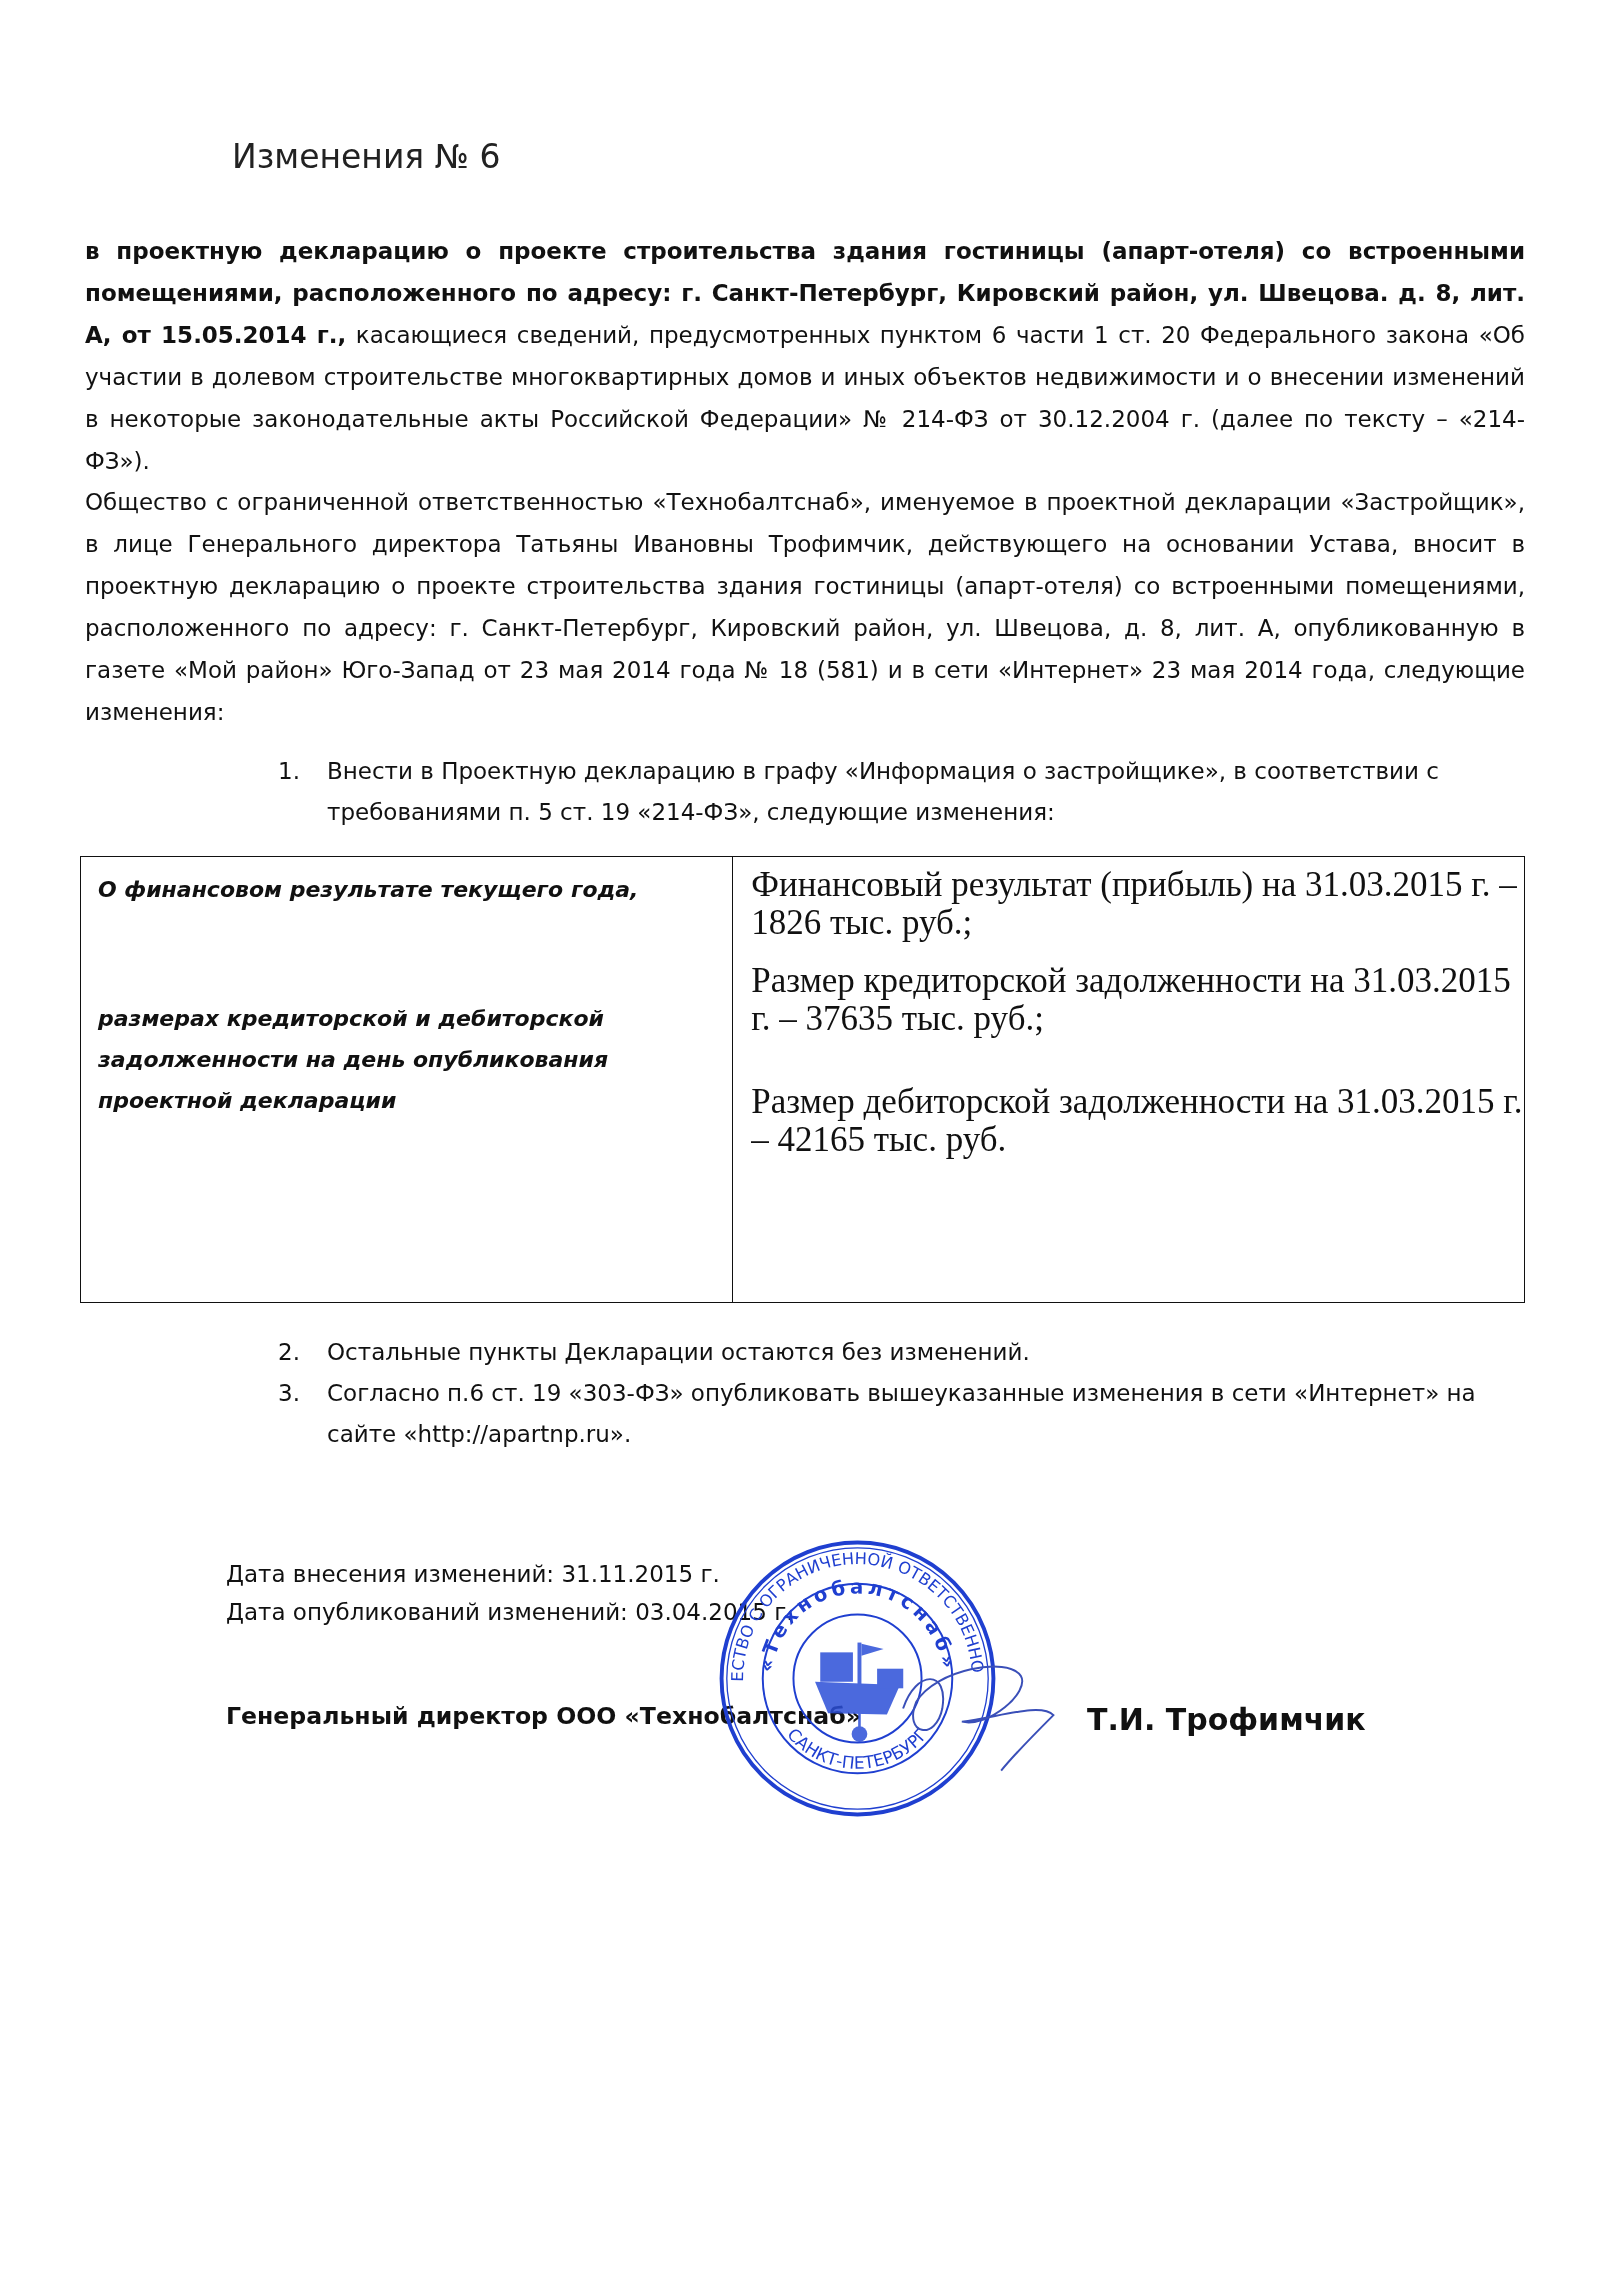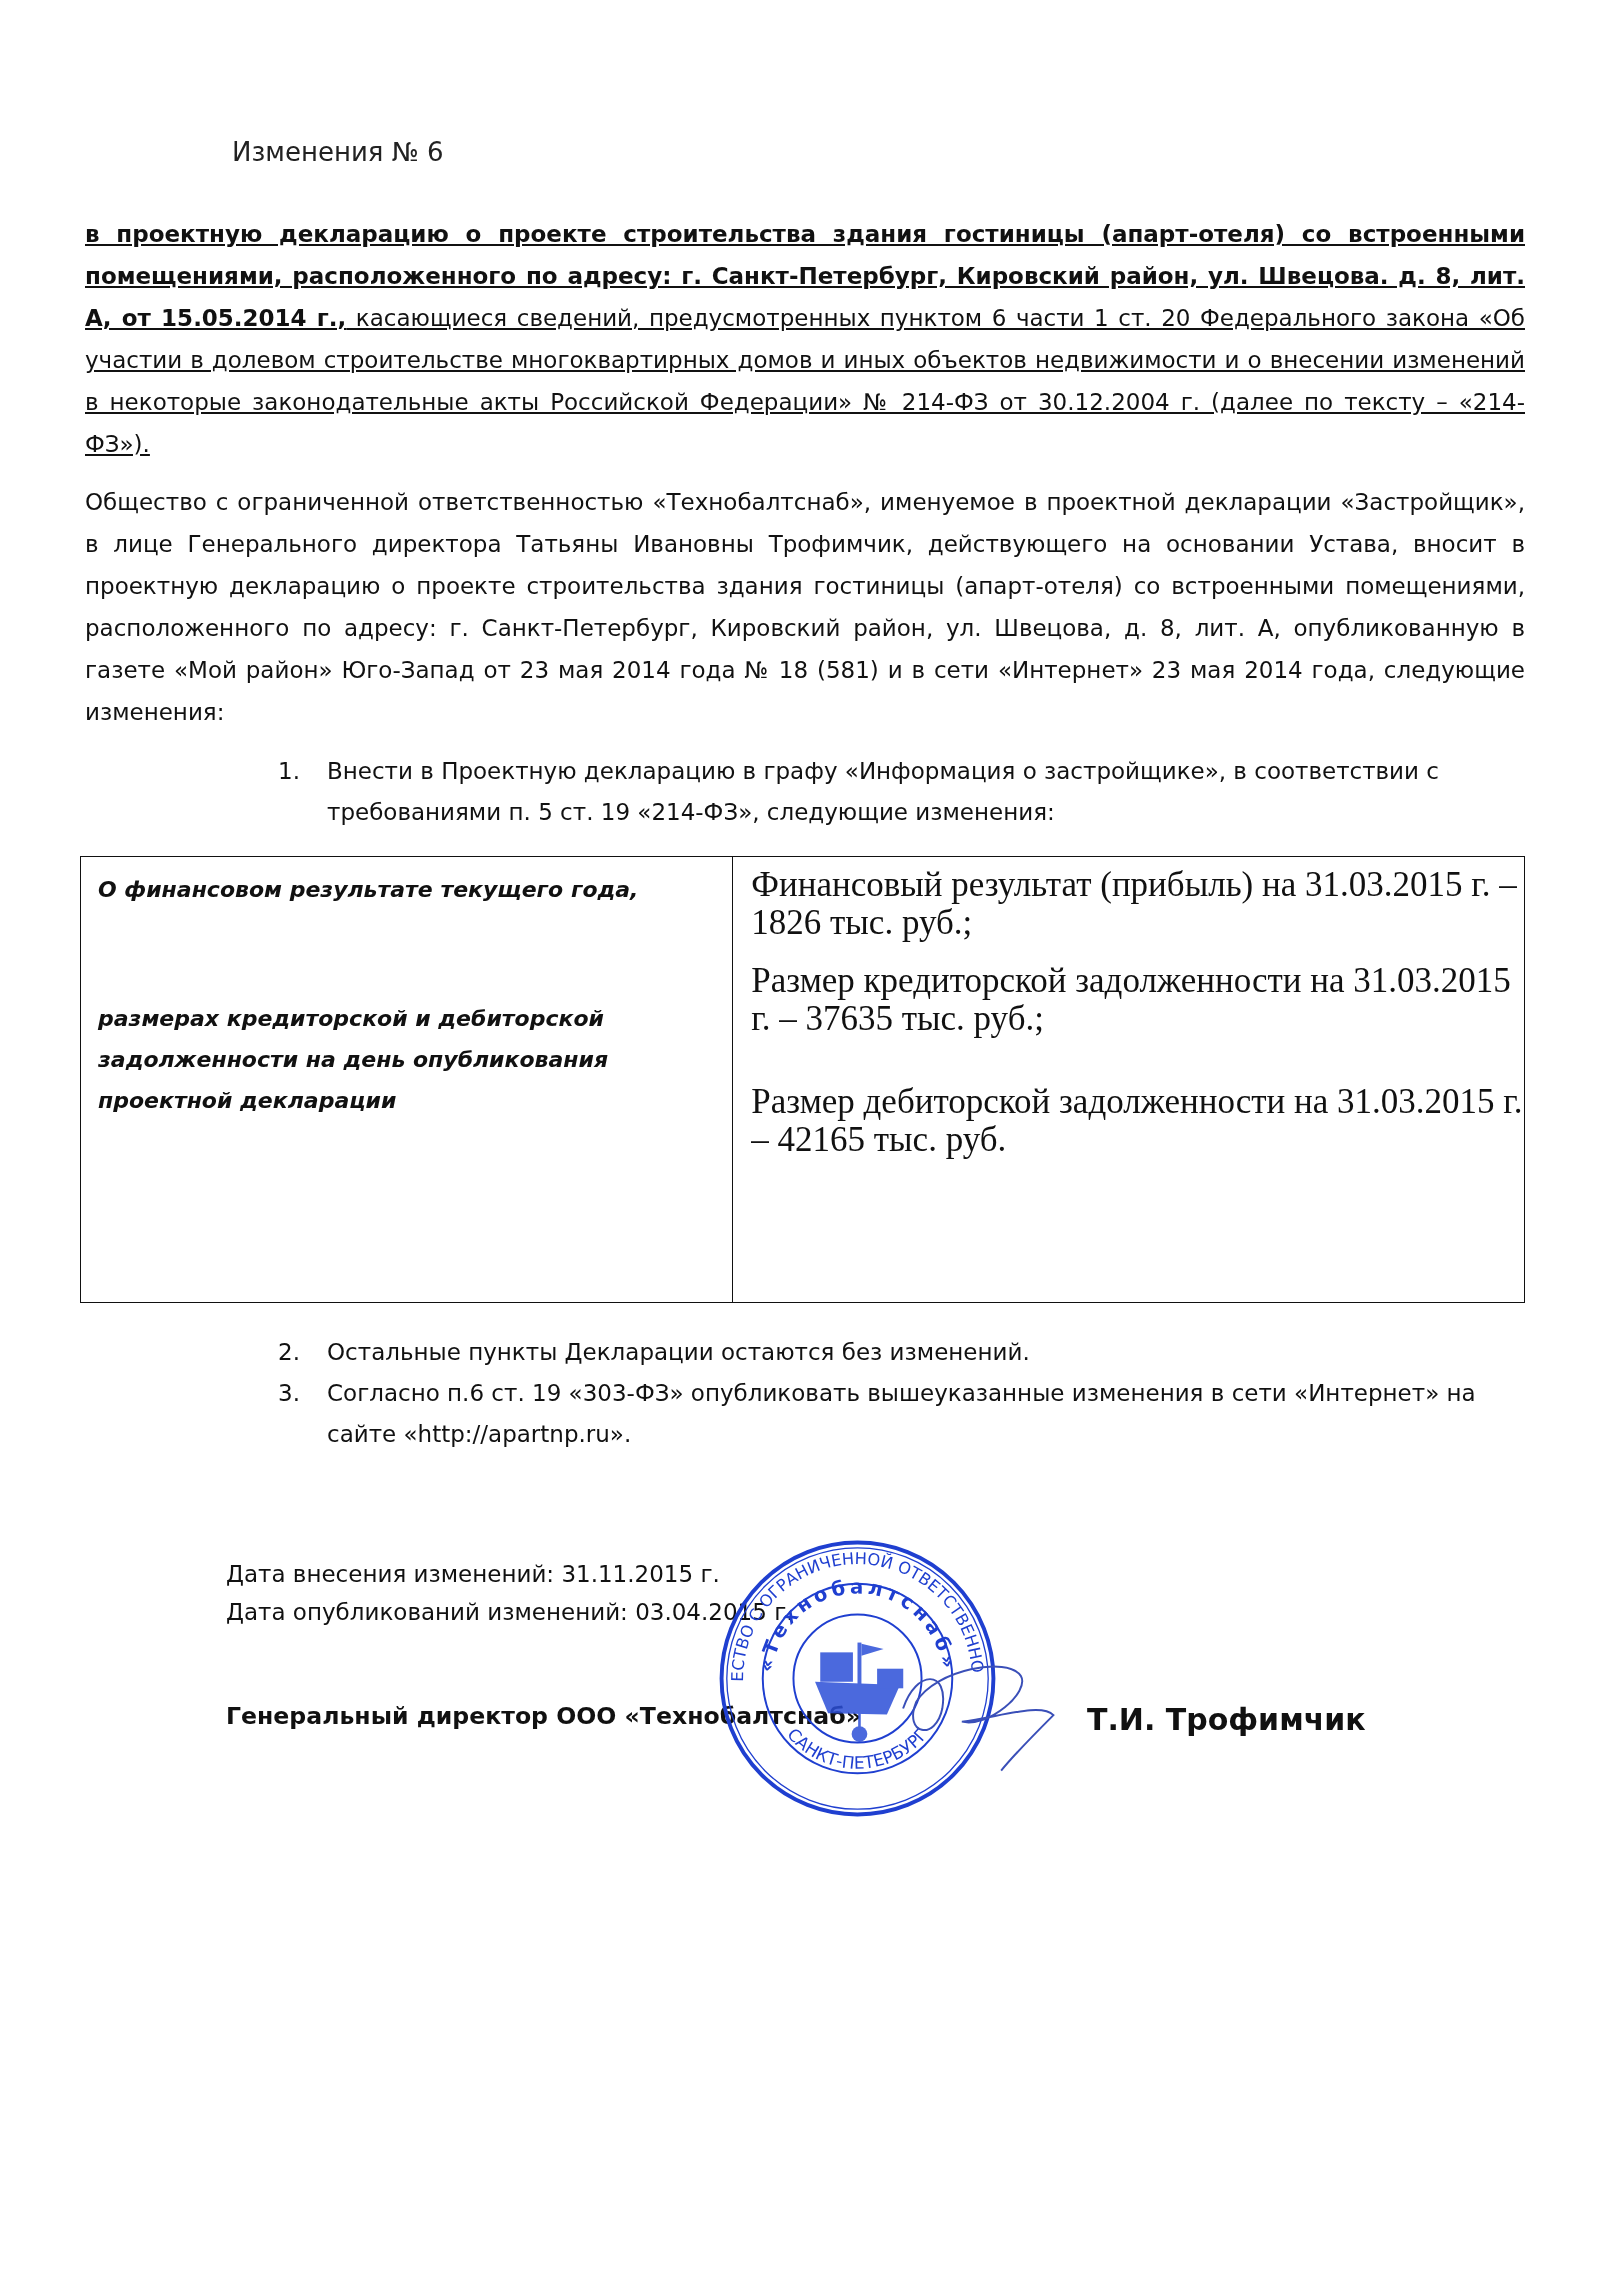--- a/index.html
+++ b/index.html
@@ -1,20 +1,20 @@
 <!DOCTYPE html>
 <html style="font-size:10.5px"><head>
 <meta charset="utf-8">
 <style>
   html, body { margin: 0; padding: 0; background: #ffffff; }
   body { width: 1623px; height: 2295px; position: relative; overflow: hidden; color: #111; font-family: "DejaVu Sans", sans-serif; }
   .abs { position: absolute; }
-  .title { left: 232px; top: 137px; font-size: 26px; color: #222; letter-spacing: 0px; }
+  .title { left: 232px; top: 137px; font-size: 33px; color: #222; letter-spacing: 0px; }
   .para { left: 85px; width: 1440px; font-size: 23px; line-height: 42px; text-align: justify; text-align-last: left; }
-  .p1 { top: 213px; text-decoration: underline; }
+  .p1 { top: 230px; }
   .p1 .b { font-weight: bold; }
   .p2 { top: 481px; }
   .list1 { left: 278px; top: 751px; width: 1250px; font-size: 23px; line-height: 41px; }
   .li { display: flex; }
   .li .num { width: 49px; flex: 0 0 49px; }
   .li .txt { flex: 1; }
   .list2 { left: 278px; top: 1332px; width: 1250px; font-size: 23px; line-height: 41px; }
   table.decl { position: absolute; left: 80px; top: 856px; width: 1445px; height: 446px; border-collapse: collapse; }
   table.decl td { border: 1.3px solid #111; vertical-align: top; padding: 8px; }
   table.decl tr { height: 446px; }

